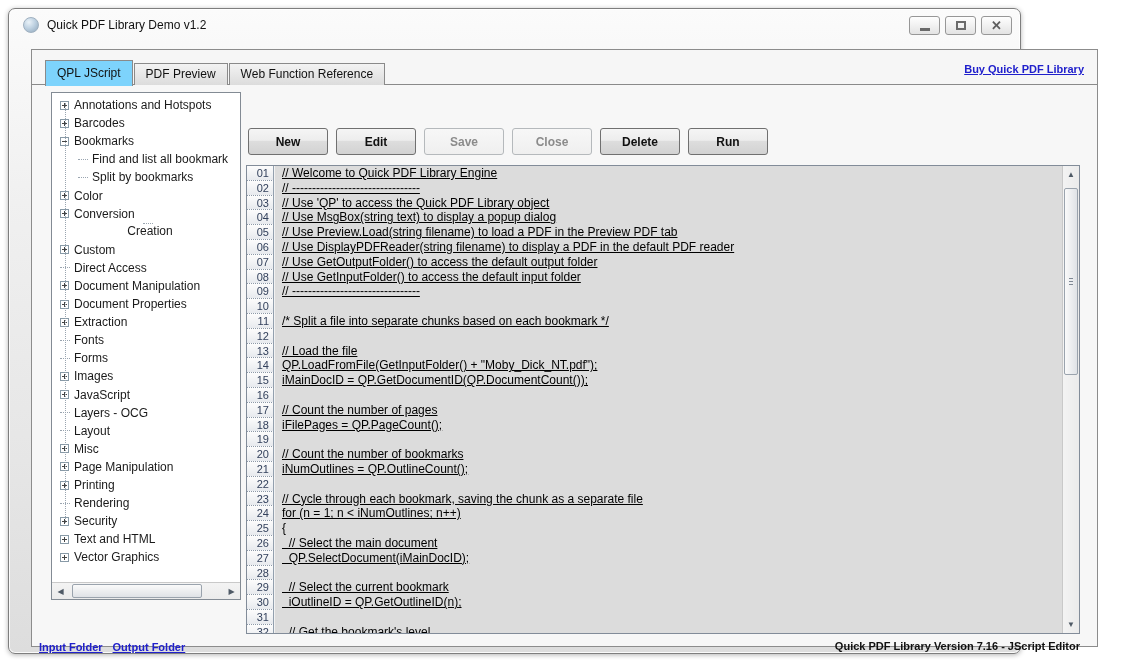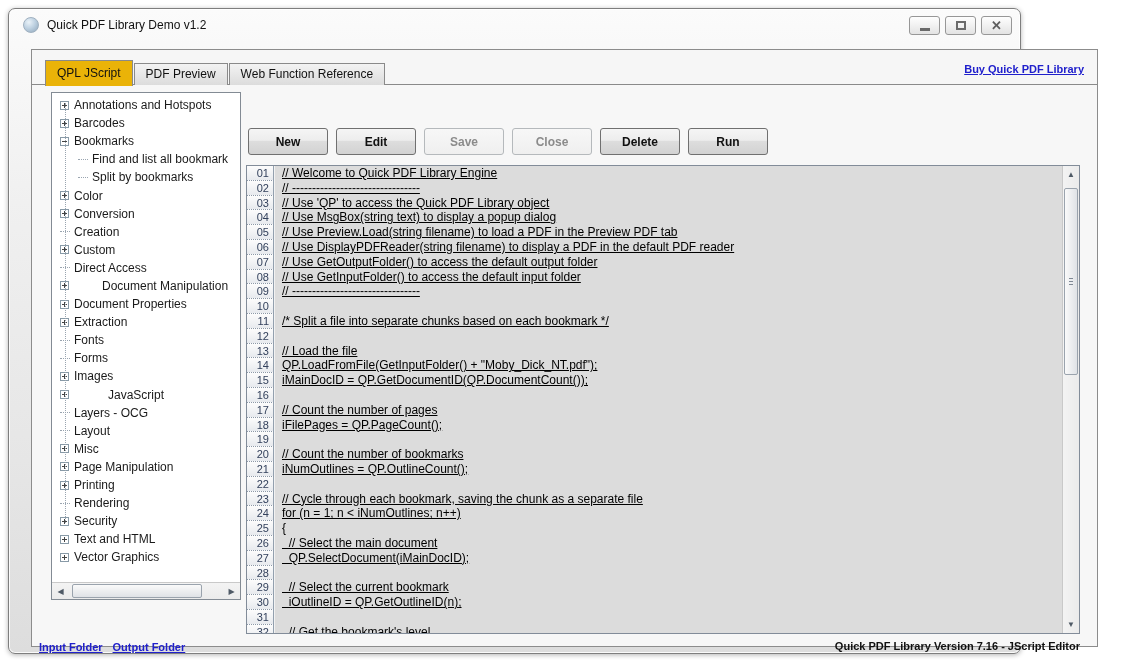--- a/index.html
+++ b/index.html
@@ -22,21 +22,21 @@
   .glyph-min { width:10px; height:3px; background:#6A6A6A; margin-top:8px; }
   .glyph-max { width:10px; height:9px; border:2px solid #6A6A6A; }
   .glyph-close { font-size:13px; font-weight:bold; color:#5E5E5E; line-height:1; }
 
   
   .client { position:absolute; left:22px; top:40px; width:1067px; height:598px;
     border:1px solid #8C8C8C; background:#F6F6F6; }
   .tabstrip { position:absolute; left:13px; top:9px; height:26px; display:flex; align-items:flex-end; z-index:3; }
   .tab { height:22px; line-height:21px; padding:0 11px; font-size:12px; color:#111;
     background:linear-gradient(180deg,#F3F3F3,#DCDCDC); border:1px solid #8A8A8A; border-bottom:none; margin-right:1px; cursor:default; }
-  .tab.active { height:26px; line-height:25px; background:#eab308; margin-bottom:-1px; }
+  .tab.active { height:26px; line-height:25px; background:#7dd3fc; margin-bottom:-1px; }
   .buy-link { position:absolute; right:13px; top:13px; font-size:11px; font-weight:bold;
     color:#2020CC; text-decoration:underline; z-index:3; cursor:pointer; }
   .tabpanel { position:absolute; left:0; right:0; top:34px; bottom:0; border-top:1px solid #8A8A8A; background:#F7F7F7; }
 
   
   .tree { position:absolute; left:19px; top:7px; width:190px; height:508px;
     background:#fff; border:1px solid #838B94; overflow:hidden; }
   .tree-items { position:absolute; left:0; right:0; top:0; bottom:17px; overflow:hidden; padding-top:3px; white-space:nowrap; }
   .trow { height:18.1px; display:flex; align-items:center; font-size:12px; color:#1A1A1A; cursor:default; }
   .tglyph { width:9px; height:9px; flex:none; border:1px solid #889AA7; background:#fff;
@@ -144,33 +144,33 @@
               <span>Split by bookmarks</span>
             </div>
             <div class="trow" style="padding-left: 8px;">
               <span class="tglyph plus"></span>
               <span>Color</span>
             </div>
             <div class="trow" style="padding-left: 8px;">
               <span class="tglyph plus"></span>
               <span>Conversion</span>
             </div>
-            <div class="trow" style="padding-left: 8px;">
+            <div class="trow" style="padding-left: 8px; flex-direction: column;">
               <span class="tdash"></span>
               <span>Creation</span>
             </div>
             <div class="trow" style="padding-left: 8px;">
               <span class="tglyph plus"></span>
               <span>Custom</span>
             </div>
             <div class="trow" style="padding-left: 8px;">
               <span class="tdash"></span>
               <span>Direct Access</span>
             </div>
-            <div class="trow" style="padding-left: 8px; gap: 28px;">
+            <div class="trow" style="padding-left: 8px;">
               <span class="tglyph plus"></span>
               <span>Document Manipulation</span>
             </div>
             <div class="trow" style="padding-left: 8px; align-items: center;">
               <span class="tglyph plus"></span>
               <span>Document Properties</span>
             </div>
             <div class="trow" style="padding-left: 8px;">
               <span class="tglyph plus"></span>
               <span>Extraction</span>
@@ -180,21 +180,21 @@
               <span>Fonts</span>
             </div>
             <div class="trow" style="padding-left: 8px;">
               <span class="tdash"></span>
               <span>Forms</span>
             </div>
             <div class="trow" style="padding-left: 8px;">
               <span class="tglyph plus"></span>
               <span>Images</span>
             </div>
-            <div class="trow" style="padding-left: 8px; gap: 34px;">
+            <div class="trow" style="padding-left: 8px;">
               <span class="tglyph plus"></span>
               <span>JavaScript</span>
             </div>
             <div class="trow" style="padding-left: 8px;">
               <span class="tdash"></span>
               <span>Layers - OCG</span>
             </div>
             <div class="trow" style="padding-left: 8px;">
               <span class="tdash"></span>
               <span>Layout</span>

